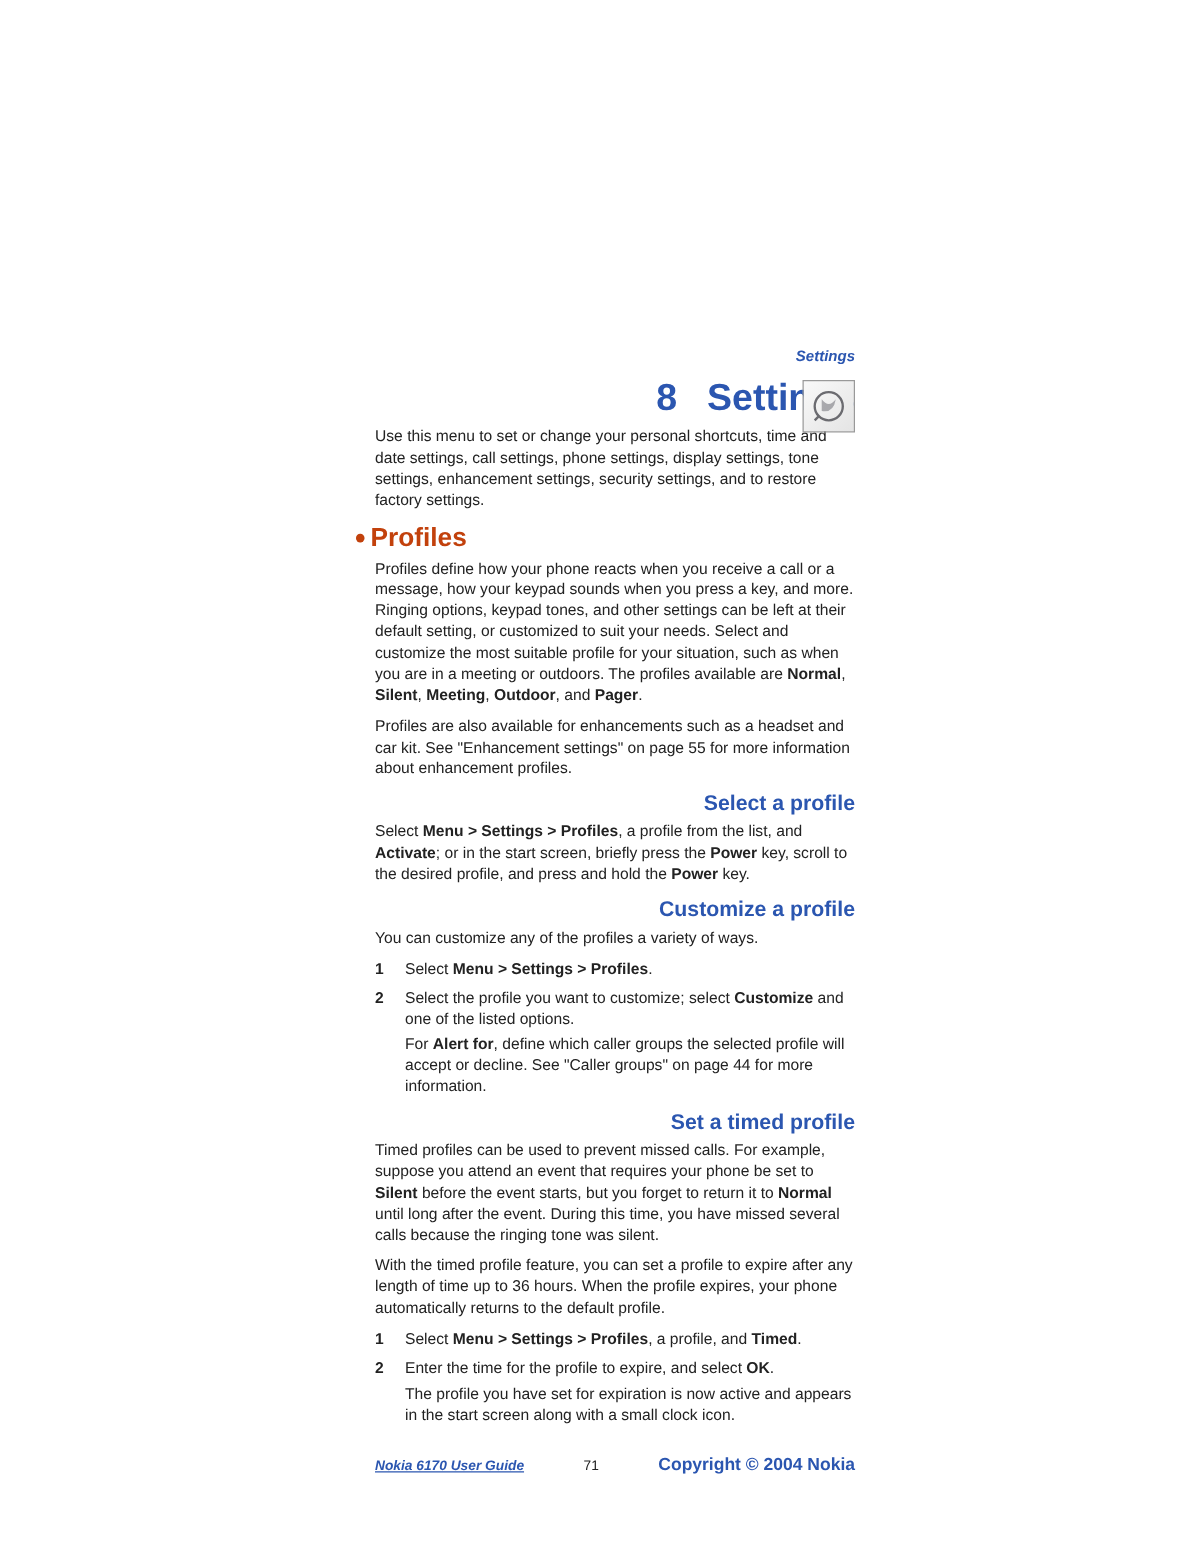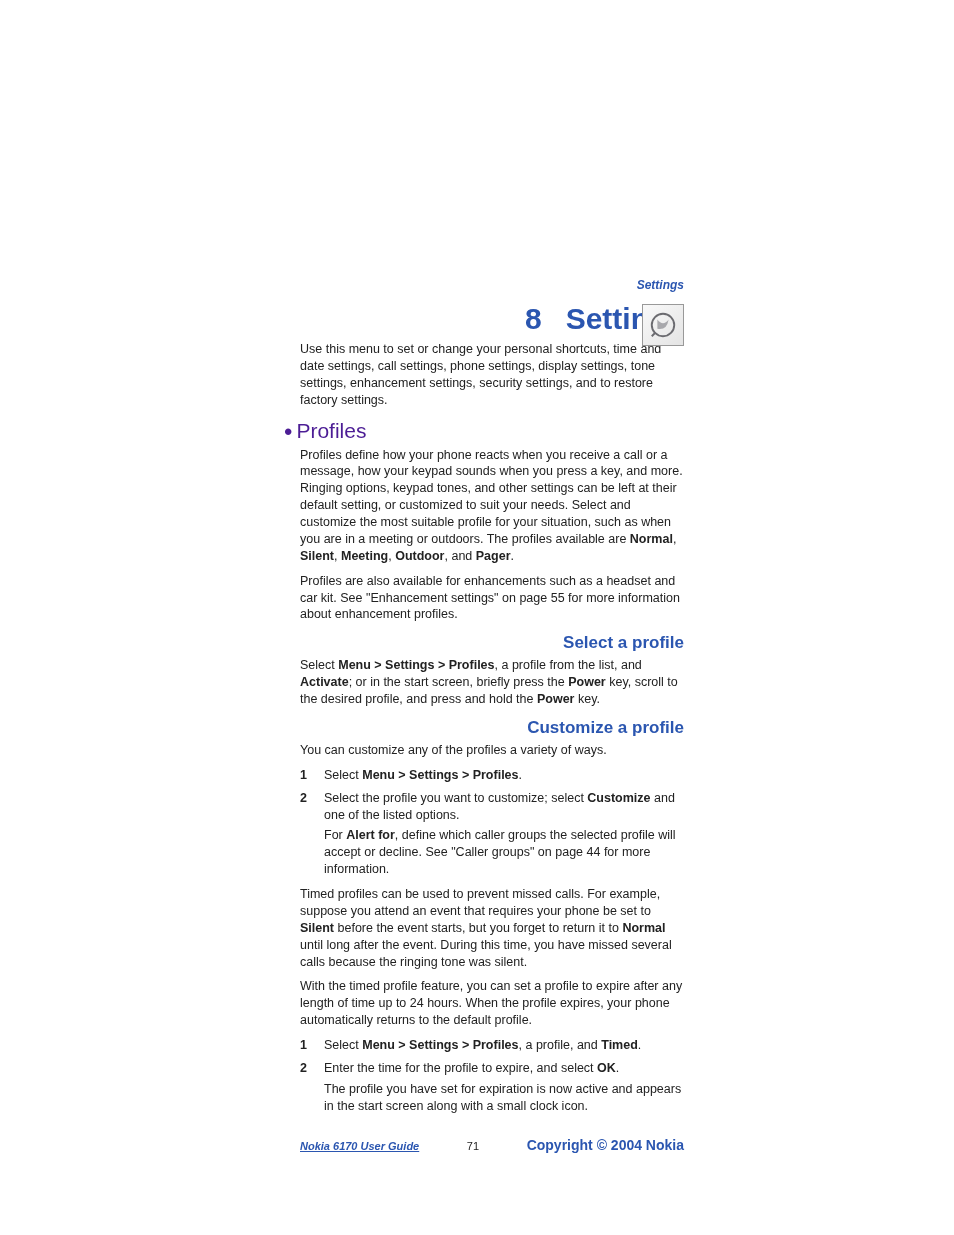--- a/index.html
+++ b/index.html
@@ -47,22 +47,22 @@
     border: 1px solid #999;
     background: linear-gradient(135deg, #f9f9f9, #e4e4e4);
     display: flex;
     align-items: center;
     justify-content: center;
   }
   .icon-box svg { width: 30px; height: 30px; }
   .intro { margin: 0 0 10px 0; line-height: 1.35; }
   .h1 {
     font-family: "Trebuchet MS", Verdana, sans-serif;
-    color: #4c1d95;
-    font-weight: normal;
+    color: #c2410c;
+    font-weight: bold;
     font-size: 21px;
     margin: 8px 0 4px -16px;
   }
   .bullet {
     display: inline-block;
     font-size: 24px;
     vertical-align: middle;
     margin-right: 4px;
     line-height: 0.8;
   }
@@ -149,22 +149,23 @@
 
   <h3 class="h2">Customize a profile</h3>
   <p>You can customize any of the profiles a variety of ways.</p>
   <ol class="steps">
     <li><span>Select </span><span class="b">Menu &gt; Settings &gt; Profiles</span><span>.</span></li>
     <li><span>Select the profile you want to customize; select </span><span class="b">Customize</span><span> and one of the listed options.</span>
       <p><span>For </span><span class="b">Alert for</span><span>, define which caller groups the selected profile will accept or decline. See "Caller groups" on page 44 for more information.</span></p>
     </li>
   </ol>
 
+  <h3 class="h2">Set a timed profile</h3>
   <p><span>Timed profiles can be used to prevent missed calls. For example, suppose you attend an event that requires your phone be set to </span><span class="b">Silent</span><span> before the event starts, but you forget to return it to </span><span class="b">Normal</span><span> until long after the event. During this time, you have missed several calls because the ringing tone was silent.</span></p>
-  <p>With the timed profile feature, you can set a profile to expire after any length of time up to 24 hours. When the profile expires, your phone automatically returns to the default profile.</p>
+  <p>With the timed profile feature, you can set a profile to expire after any length of time up to 36 hours. When the profile expires, your phone automatically returns to the default profile.</p>
   <ol class="steps">
     <li><span>Select </span><span class="b">Menu &gt; Settings &gt; Profiles</span><span>, a profile, and </span><span class="b">Timed</span><span>.</span></li>
     <li><span>Enter the time for the profile to expire, and select </span><span class="b">OK</span><span>.</span>
       <p>The profile you have set for expiration is now active and appears in the start screen along with a small clock icon.</p>
     </li>
   </ol>
 
   <div class="footer">
     <span class="left">Nokia 6170 User Guide</span>
     <span class="center">71</span>

